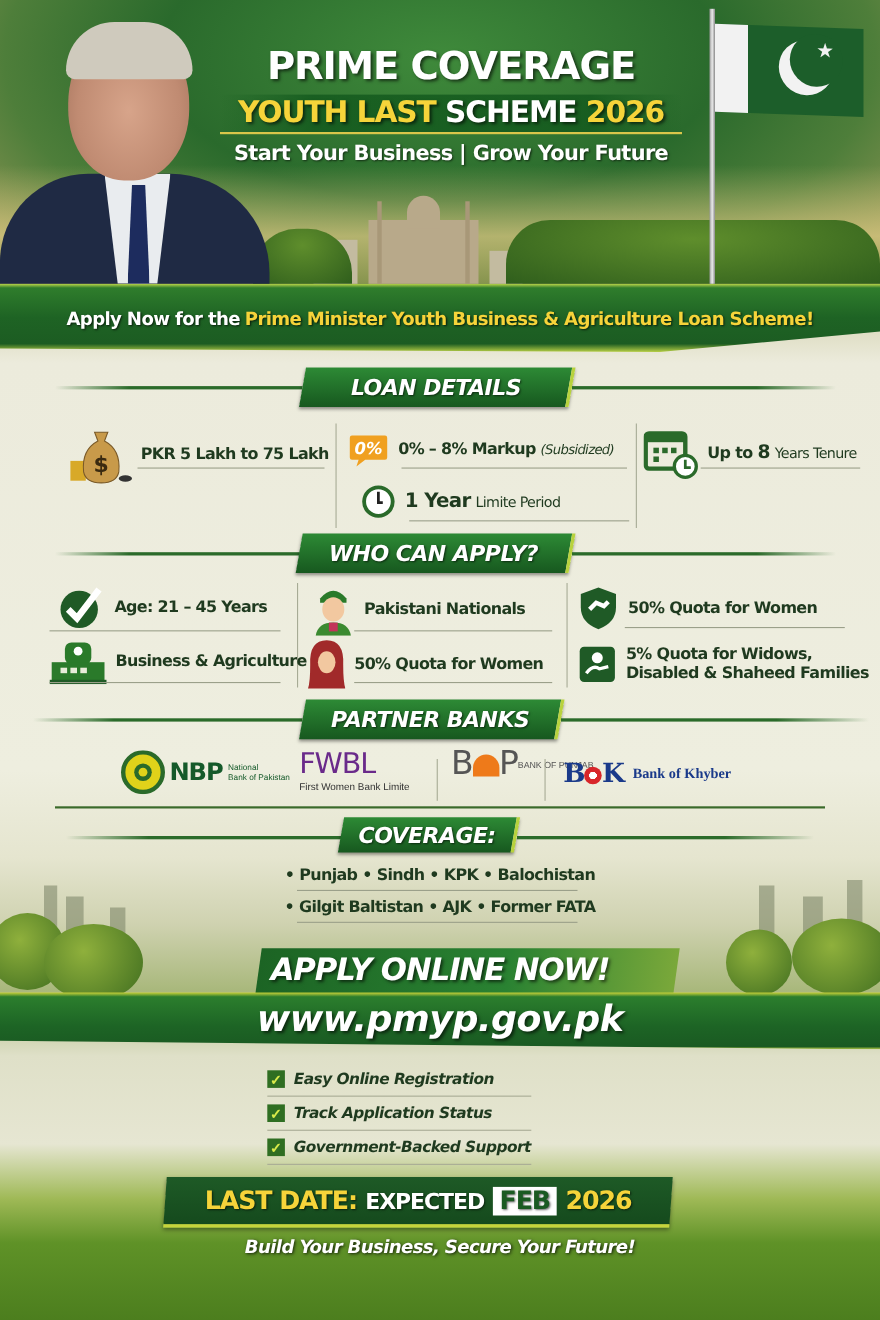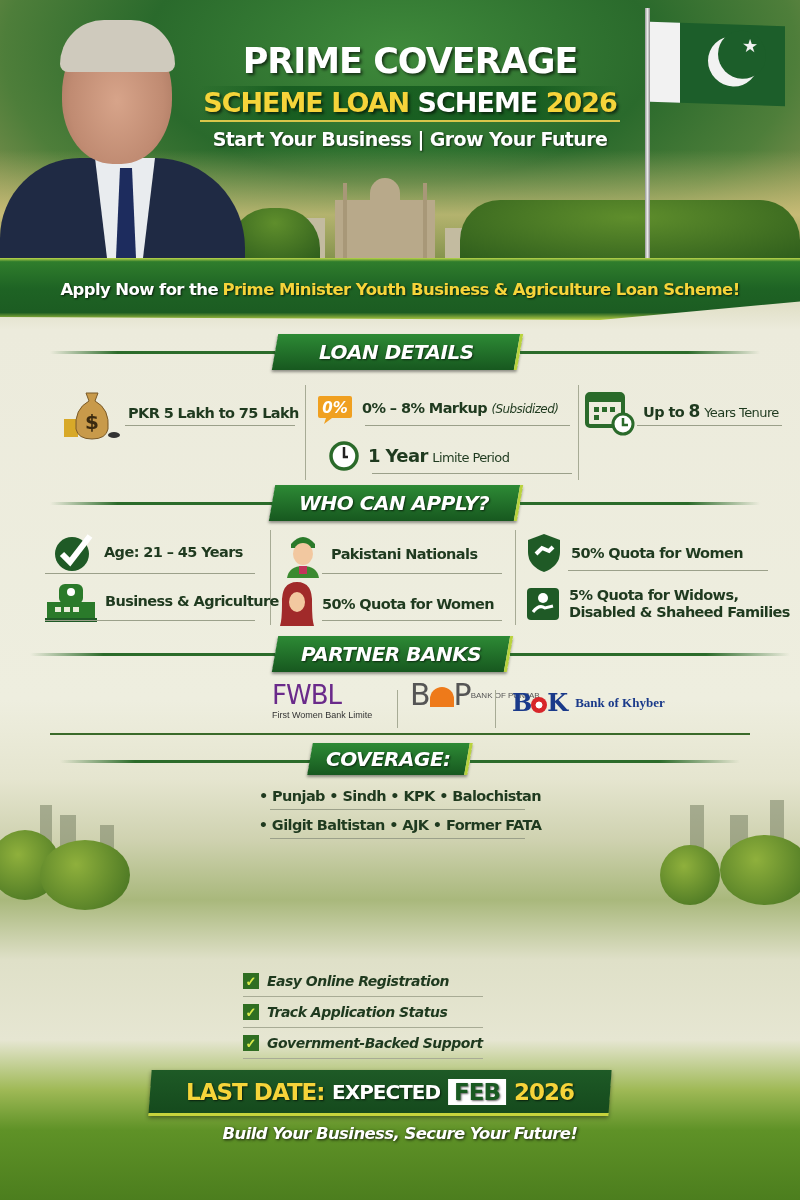--- a/index.html
+++ b/index.html
@@ -88,21 +88,21 @@
     <div class="pm">
       <div class="suit"></div>
       <div class="shirt"></div>
       <div class="tie"></div>
       <div class="head"></div>
       <div class="hair"></div>
     </div>
     <div class="title-block">
       <div class="t1">PRIME COVERAGE</div>
       <div class="t2">
-        <span class="y">SCHEME LOAN</span>
+        <span class="y">YOUTH LAST</span>
         <span class="w">SCHEME</span>
         <span class="y">2026</span>
       </div>
       <div class="t3">Start Your Business | Grow Your Future</div>
     </div>
     <div class="flagpole"></div>
     <div class="flag">
       <div class="white"></div>
       <div class="moon"></div>
       <div class="moon2"></div>
@@ -264,20 +264,32 @@
   </div>
 
   <div class="sec" style="top:636px">
     <div class="line" style="left:30px;width:245px"></div>
     <div class="badge" style="left:275px;width:235px">
         <span>PARTNER BANKS</span>
       </div>
     <div class="line r" style="left:510px;width:280px"></div>
   </div>
 
+  <div class="bank" style="left:110px;top:682px">
+    <svg width="40" height="40" viewBox="0 0 40 40">
+        <circle cx="20" cy="20" r="18" fill="#e0d21a" stroke="#2a6a2a" stroke-width="4"></circle>
+        <circle cx="20" cy="20" r="8" fill="#2a6a2a"></circle>
+        <circle cx="20" cy="20" r="4" fill="#e0d21a"></circle>
+      </svg>
+    <span style="font-family:'DejaVu Sans',sans-serif;font-weight:bold;font-size:22px;color:#155a2a;margin-left:4px;letter-spacing:-1px">NBP</span>
+    <span style="display:flex;flex-direction:column;font-size:7.5px;color:#155a2a;margin-left:5px;line-height:9px">
+        <span>National</span>
+        <span>Bank of Pakistan</span>
+      </span>
+  </div>
 
   <div class="bank" style="left:272px;top:682px;flex-direction:column;align-items:flex-start">
     <span style="font-family:'DejaVu Sans',sans-serif;font-size:26px;color:#6a2a8a;letter-spacing:-1px;line-height:26px">FWBL</span>
     <span style="font-size:9px;color:#333;margin-top:2px">First Women Bank Limite</span>
   </div>
   <div class="vline" style="left:397px;top:690px;height:38px"></div>
 
   <div class="bank" style="left:410px;top:680px;flex-direction:row;align-items:center">
     <span style="font-family:'DejaVu Sans',sans-serif;font-size:30px;color:#555;line-height:30px;letter-spacing:-1px"><span>B</span><span style="display:inline-block;width:24px;height:20px;border-radius:12px 12px 0 0;background:#ee7a1a;vertical-align:middle"></span><span>P</span></span>
     <span style="font-size:8px;color:#555">BANK OF PUNJAB</span>
@@ -306,20 +318,26 @@
   <div class="city" style="left:60px;top:815px;width:16px;height:50px"></div>
   <div class="city" style="left:100px;top:825px;width:14px;height:40px"></div>
   <div class="city" style="left:690px;top:805px;width:14px;height:60px"></div>
   <div class="city" style="left:730px;top:815px;width:18px;height:50px"></div>
   <div class="city" style="left:770px;top:800px;width:14px;height:65px"></div>
   <div class="tree" style="left:-10px;top:830px;width:70px;height:70px"></div>
   <div class="tree" style="left:40px;top:840px;width:90px;height:70px"></div>
   <div class="tree" style="left:660px;top:845px;width:60px;height:60px"></div>
   <div class="tree" style="left:720px;top:835px;width:90px;height:70px"></div>
 
+  <div class="apply">
+    <div class="bar1"></div>
+    <div class="bar2"></div>
+    <div class="h" style="top:3px;font-size:28px;letter-spacing:-1px">APPLY ONLINE NOW!</div>
+    <div class="h" style="top:44px;font-size:33px;letter-spacing:-0.5px">www.pmyp.gov.pk</div>
+  </div>
 
   <div class="checks">
     <div class="check">
       <div class="box">✓</div>
       <div class="lbl">Easy Online Registration</div>
     </div>
     <div class="check">
       <div class="box">✓</div>
       <div class="lbl">Track Application Status</div>
     </div>

